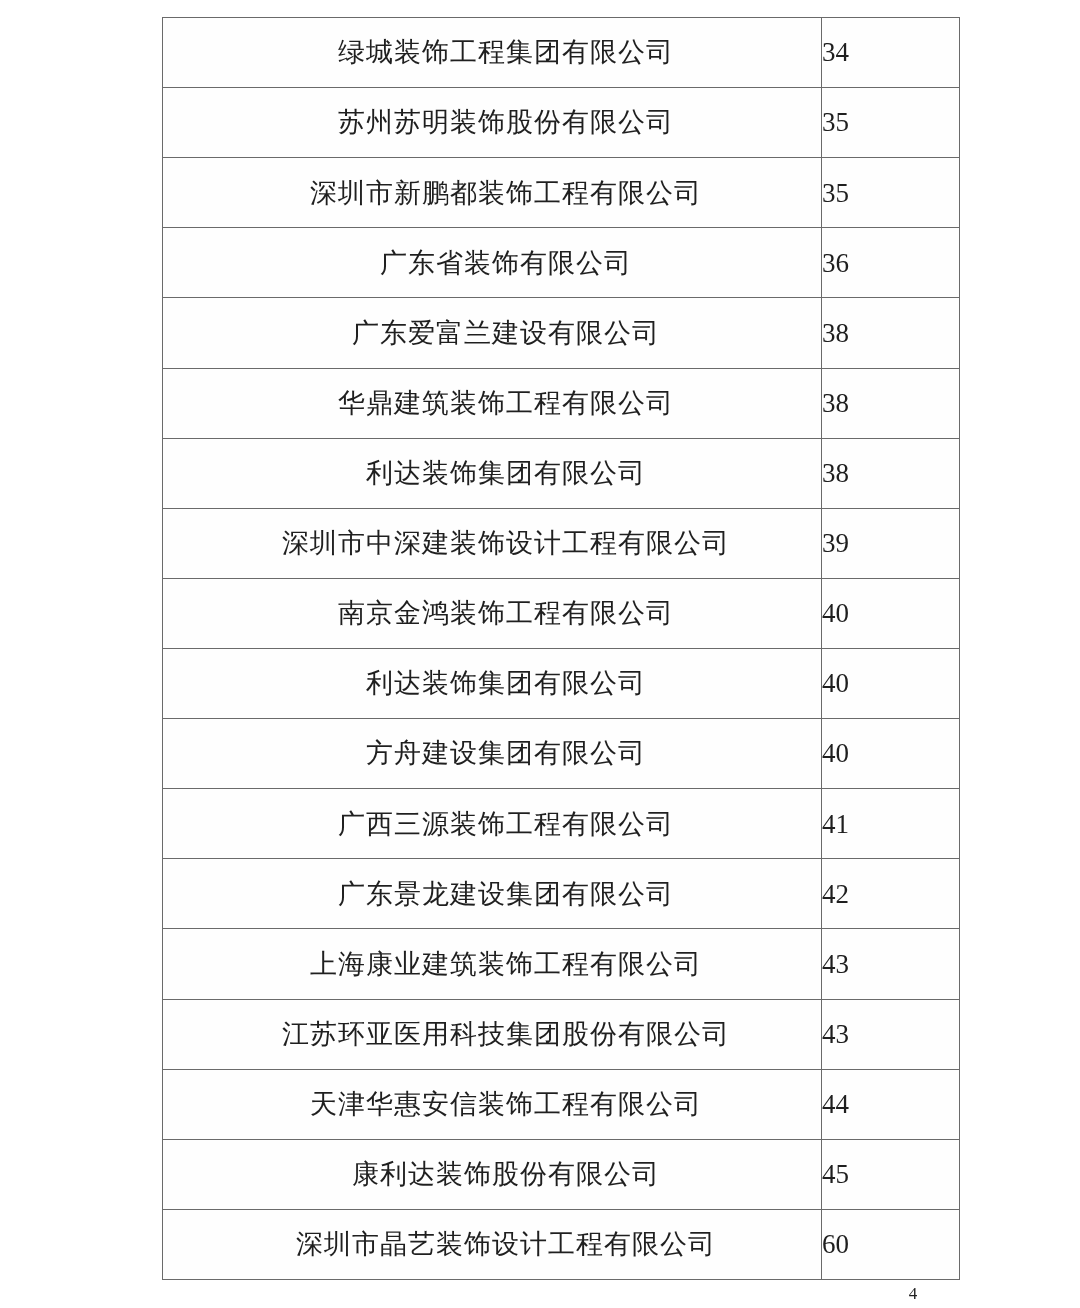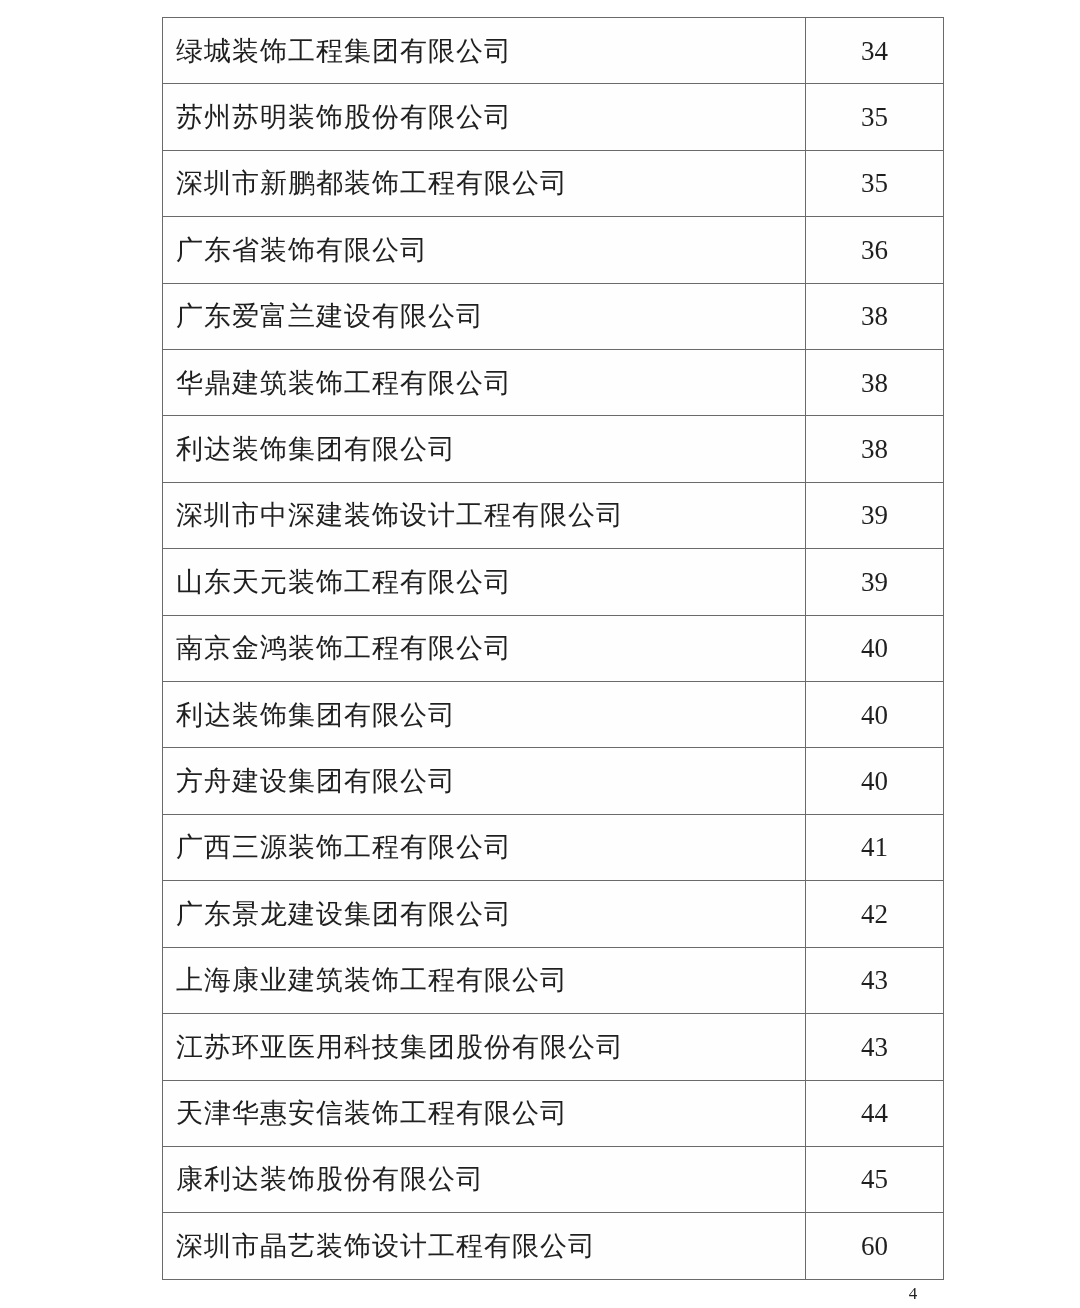--- a/index.html
+++ b/index.html
@@ -26,27 +26,27 @@
   }
   .doc-table td {
     border: 1px solid #6a6a6a;
     font-size: 27px;
     line-height: 1.2;
     vertical-align: middle;
     background: #fefefe;
   }
   .name-cell {
     width: 628px;
-    padding-left: 13px;
-    text-align: left;
+    padding-left: 29px;
+    text-align: center;
     letter-spacing: 1px;
   }
   .value-cell {
     width: 137px;
-    text-align: center;
+    text-align: left;
     padding: 0;
   }
   .page-number {
     position: absolute;
     left: 902px;
     top: 1284px;
     width: 22px;
     text-align: center;
     font-size: 17px;
     color: #1f1f1f;
@@ -91,24 +91,20 @@
   <tr>
     <td class="name-cell">利达装饰集团有限公司</td>
     <td class="value-cell">38</td>
   </tr>
 
   <tr>
     <td class="name-cell">深圳市中深建装饰设计工程有限公司</td>
     <td class="value-cell">39</td>
   </tr>
 
-  <tr>
-    <td class="name-cell">山东天元装饰工程有限公司</td>
-    <td class="value-cell">39</td>
-  </tr>
 
   <tr>
     <td class="name-cell">南京金鸿装饰工程有限公司</td>
     <td class="value-cell">40</td>
   </tr>
 
   <tr>
     <td class="name-cell">利达装饰集团有限公司</td>
     <td class="value-cell">40</td>
   </tr>

